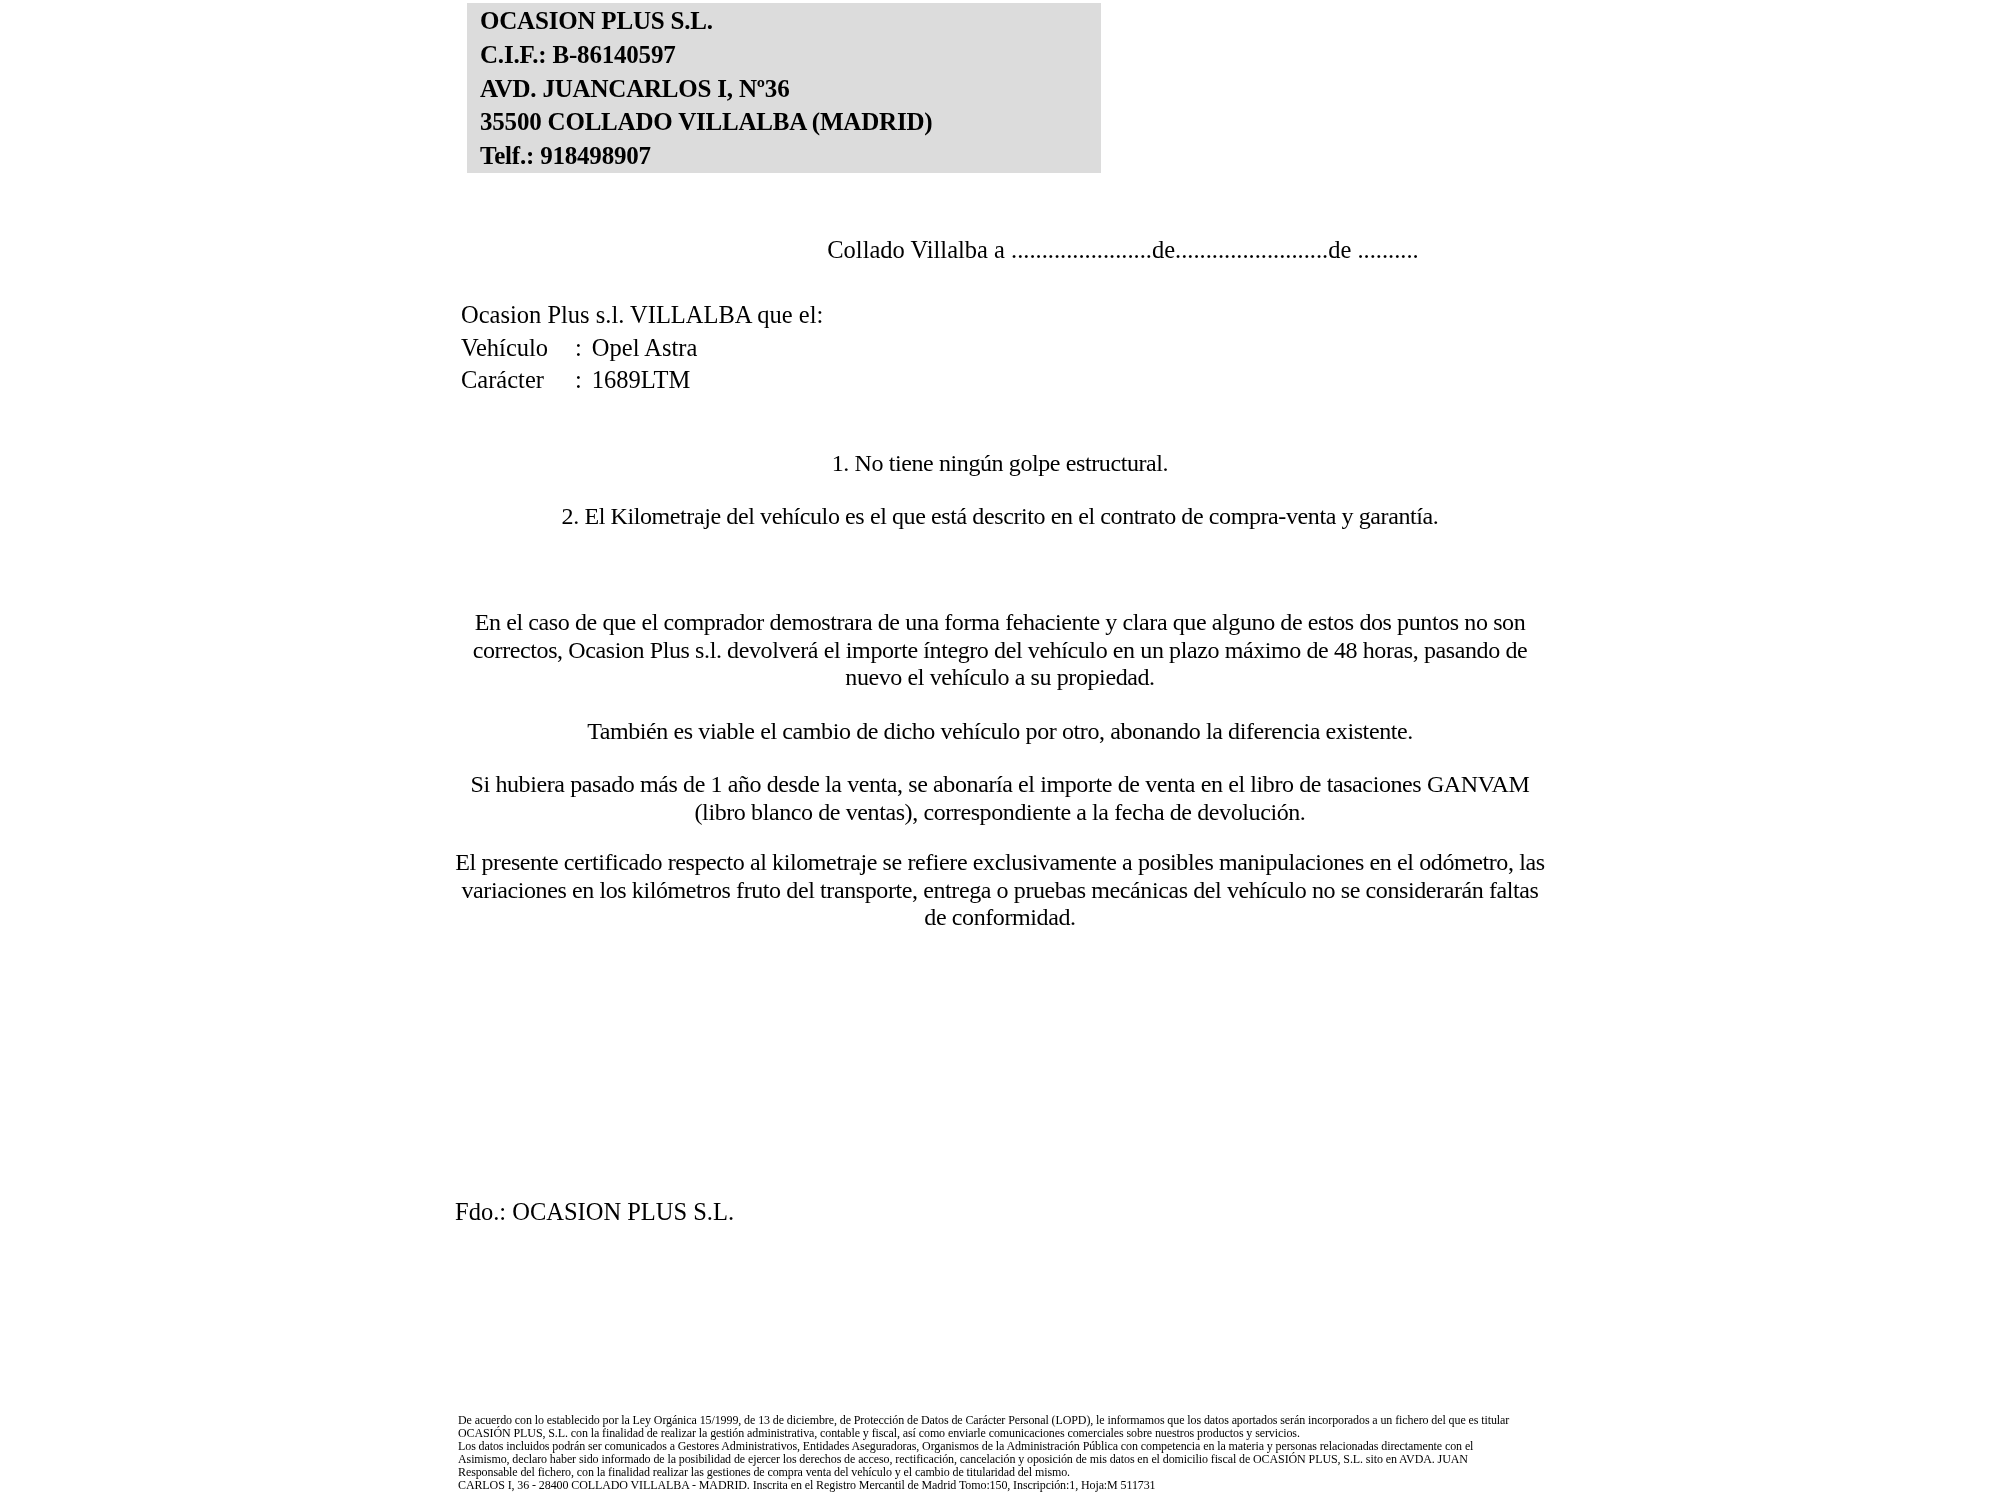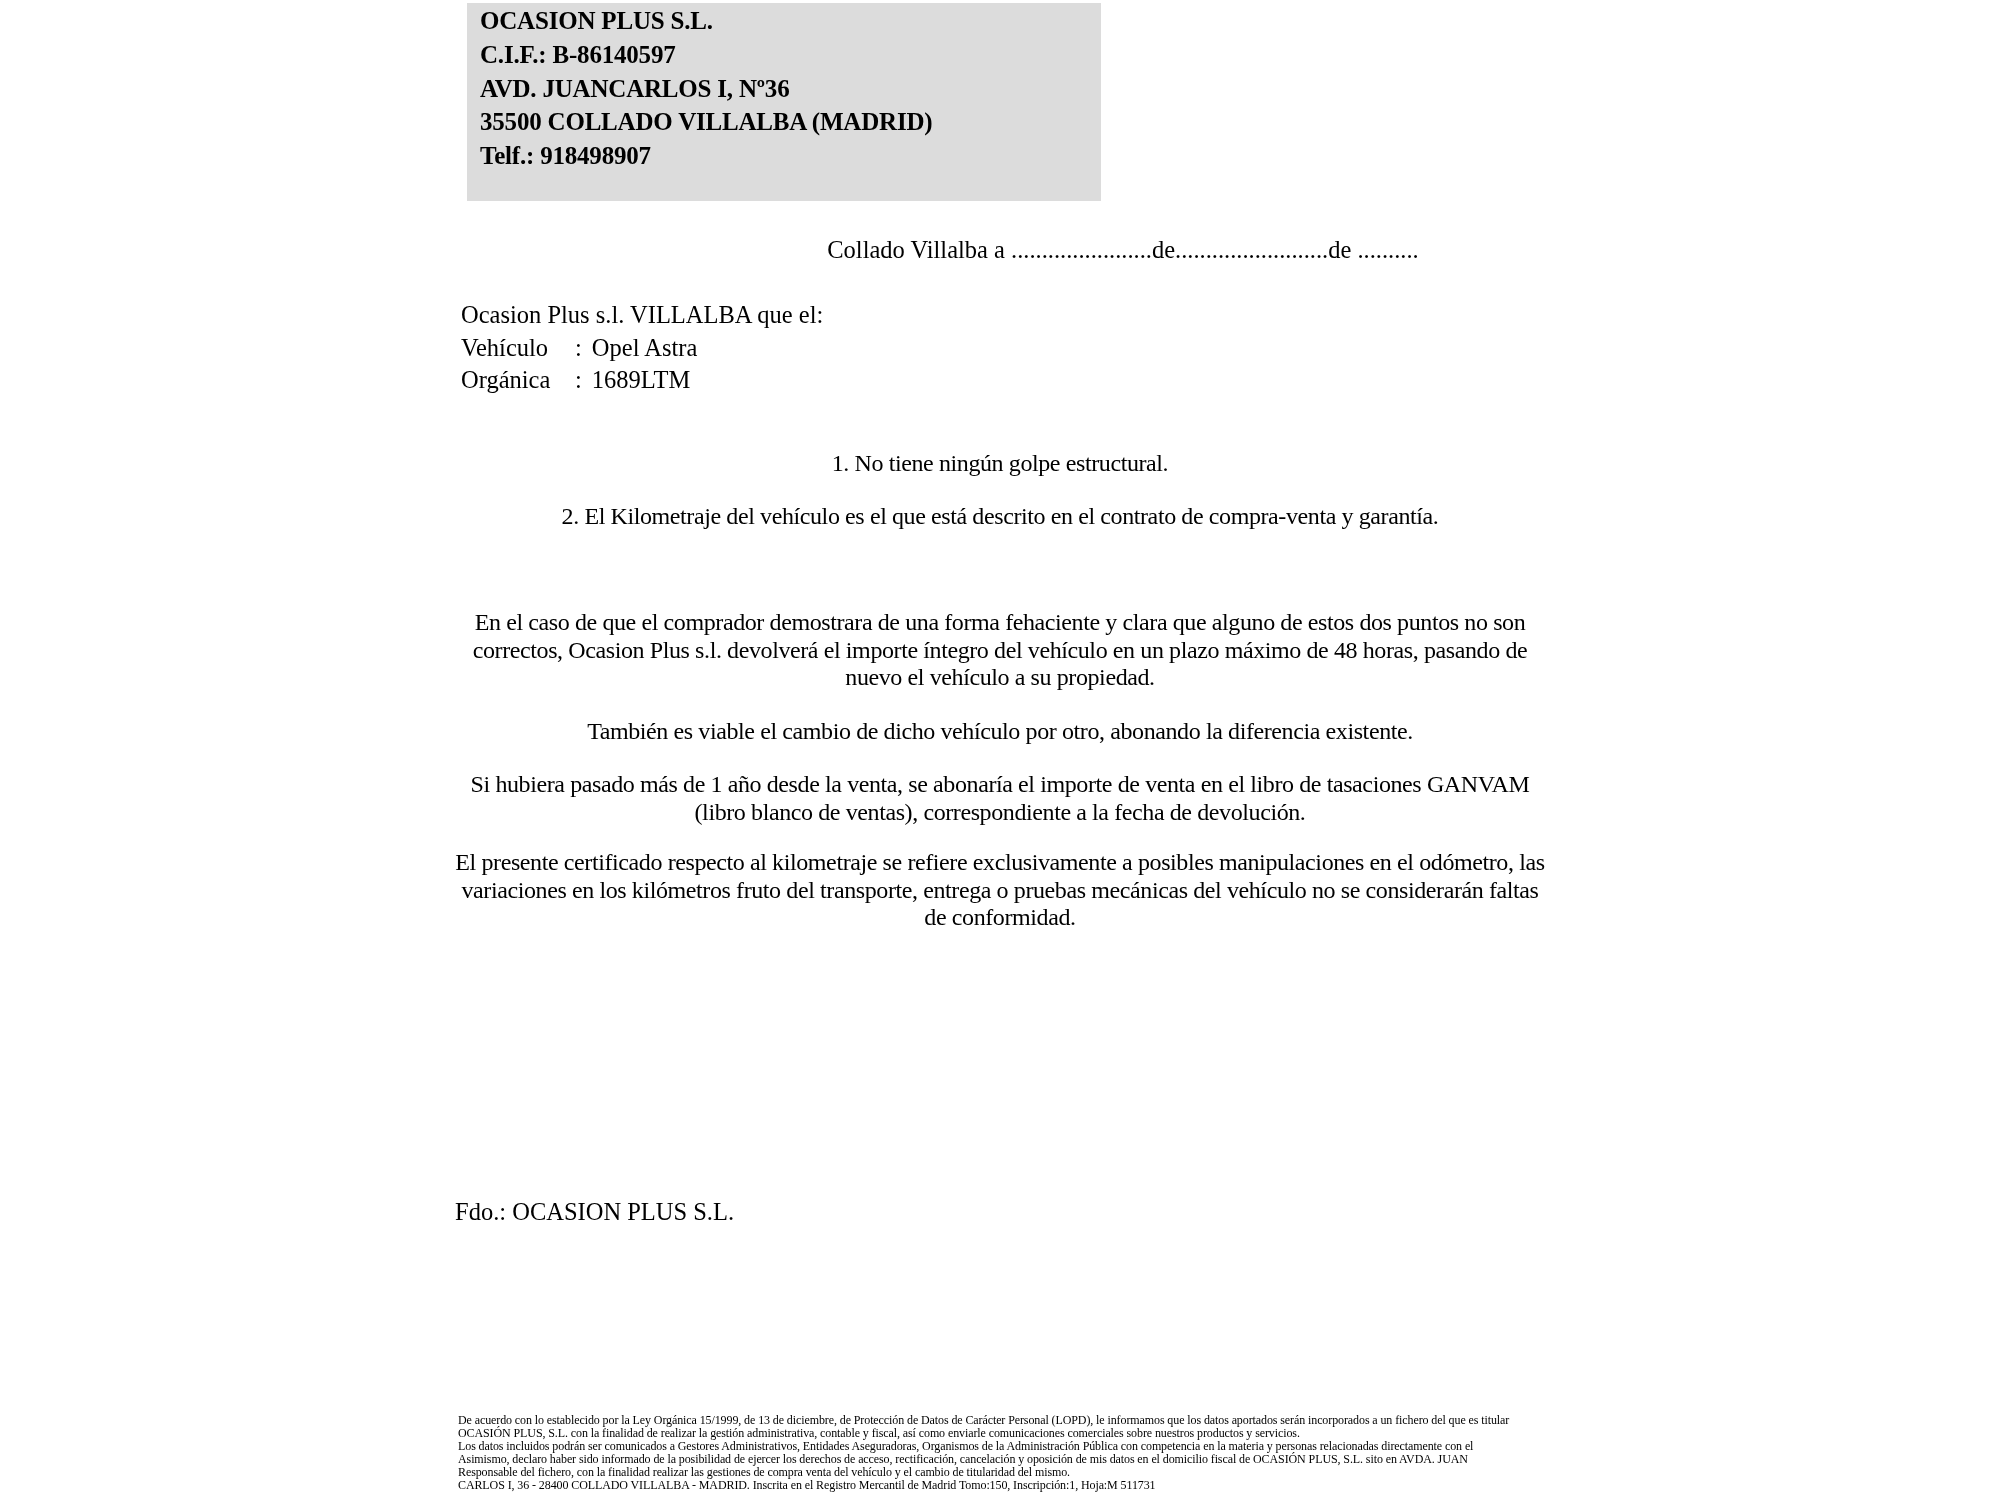--- a/index.html
+++ b/index.html
@@ -8,21 +8,21 @@
     width: 2000px;
     height: 1500px;
     background: #ffffff;
     color: #000000;
     font-family: "Liberation Serif", serif;
     overflow: hidden;
   }
   .header-box {
     position: absolute;
     left: 467px; top: 3px;
-    width: 634px; height: 198px;
+    width: 634px; height: 170px;
     background: #dcdcdc;
     box-sizing: border-box;
     padding: 1px 0 0 13px;
     font-weight: bold;
     font-size: 25px;
     line-height: 33.8px;
     letter-spacing: -0.2px;
   }
   .date-line {
     position: absolute;
@@ -89,21 +89,21 @@
   </div>
 
   <div class="date-line">Collado Villalba a .......................de.........................de ..........</div>
 
   <div class="certify-block">
     <div>Ocasion Plus s.l. VILLALBA que el:</div>
     <div class="field-row">
       <span class="field-label">Vehículo</span><span class="field-sep">:</span><span>Opel Astra</span>
     </div>
     <div class="field-row">
-      <span class="field-label">Orgánica</span><span class="field-sep">:</span><span>1689LTM</span>
+      <span class="field-label">Carácter</span><span class="field-sep">:</span><span>1689LTM</span>
     </div>
   </div>
 
   <div class="body-text item-1">1. No tiene ningún golpe estructural.</div>
   <div class="body-text item-2">2. El Kilometraje del vehículo es el que está descrito en el contrato de compra-venta y garantía.</div>
 
   <div class="body-text para-1">En el caso de que el comprador demostrara de una forma fehaciente y clara que alguno de estos dos puntos no son correctos, Ocasion Plus s.l. devolverá el importe íntegro del vehículo en un plazo máximo de 48 horas, pasando de nuevo el vehículo a su propiedad.</div>
   <div class="body-text para-2">También es viable el cambio de dicho vehículo por otro, abonando la diferencia existente.</div>
   <div class="body-text para-3">Si hubiera pasado más de 1 año desde la venta, se abonaría el importe de venta en el libro de tasaciones GANVAM (libro blanco de ventas), correspondiente a la fecha de devolución.</div>
   <div class="body-text para-4">El presente certificado respecto al kilometraje se refiere exclusivamente a posibles manipulaciones en el odómetro, las variaciones en los kilómetros fruto del transporte, entrega o pruebas mecánicas del vehículo no se considerarán faltas de conformidad.</div>

